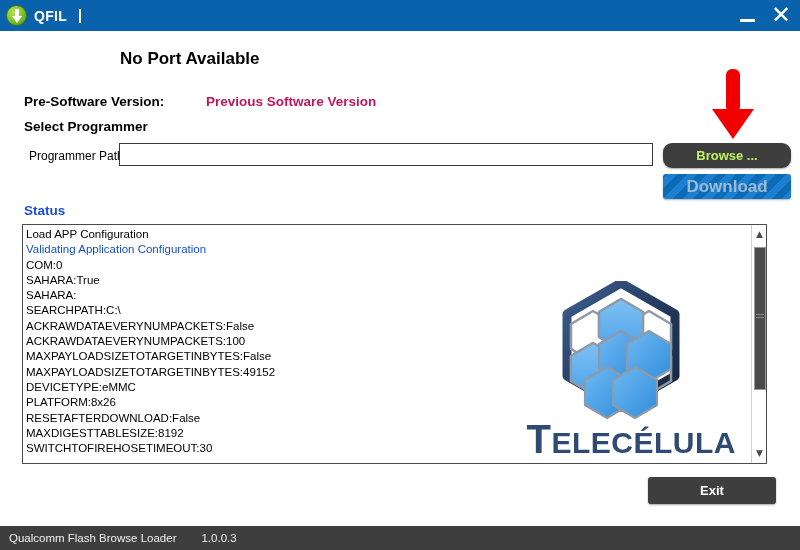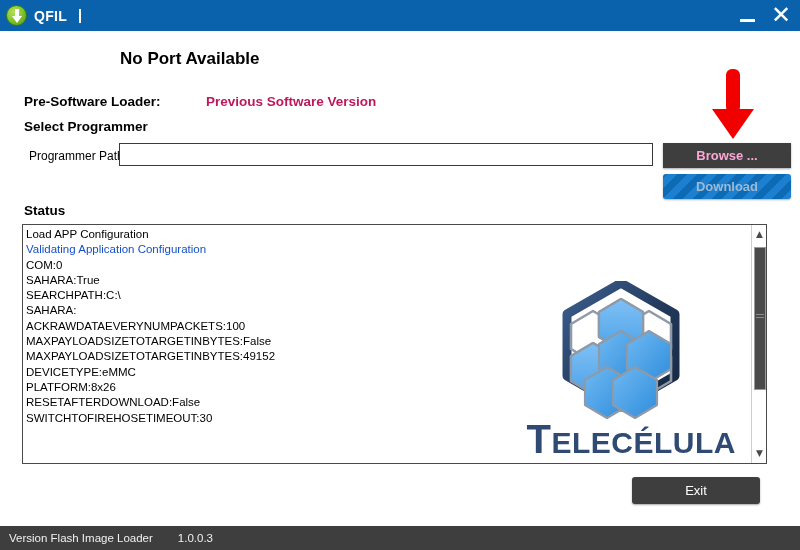--- a/index.html
+++ b/index.html
@@ -175,38 +175,38 @@
   }
 
   
   .btn-browse {
     position: absolute;
     left: 653px; top: 112px;
     width: 128px;
     height: 25px;
     background: #3e3e3e;
     border: none;
-    border-radius: 0;
-    color: #f9a8d4;
+    border-radius: 9px;
+    color: #bef264;
     font-family: "Liberation Sans", sans-serif;
     font-size: 13px;
     font-weight: bold;
     cursor: default;
     box-shadow: 0 1px 2px rgba(0,0,0,0.35);
   }
   .btn-download {
     position: absolute;
     left: 653px; top: 143px;
     width: 128px;
     height: 25px;
     border: none;
     border-radius: 3px;
     color: #9dbad4;
     font-family: "Liberation Sans", sans-serif;
-    font-size: 13px;
+    font-size: 17px;
     font-weight: bold;
     cursor: default;
     background-color: #0d6bb5;
     background-image: repeating-linear-gradient(
       -45deg,
       #1c7fd0 0px, #1c7fd0 7px,
       #0d6bb5 7px, #0d6bb5 14px
     );
     box-shadow: 0 1px 2px rgba(0,0,0,0.3);
   }
@@ -219,21 +219,21 @@
     height: 70px;
     pointer-events: none;
   }
 
   
   .heading-status {
     position: absolute;
     left: 14px; top: 172px;
     font-size: 13.5px;
     font-weight: bold;
-    color: #000000;
+    color: #1d4ed8;
   }
 
   .status-box {
     position: absolute;
     left: 12px; top: 193px;
     width: 745px;
     height: 240px;
     box-sizing: border-box;
     border: 1px solid #4a4a4a;
     background: #ffffff;
@@ -313,30 +313,30 @@
     background:
       linear-gradient(to bottom,
         #8d8d8d 0px, #8d8d8d 1px,
         transparent 1px, transparent 3px,
         #8d8d8d 3px, #8d8d8d 4px,
         transparent 4px);
   }
 
   .btn-exit {
     position: absolute;
-    left: 622px; top: 446px;
+    left: 638px; top: 446px;
     width: 128px;
     height: 27px;
     background: #3e3e3e;
     border: none;
     border-radius: 3px;
     color: #ffffff;
     font-family: "Liberation Sans", sans-serif;
     font-size: 13px;
-    font-weight: normal;
+    font-weight: bold;
     cursor: default;
     box-shadow: 0 1px 2px rgba(0,0,0,0.35);
   }
 
   
   .statusbar {
     position: absolute;
     left: 0; bottom: 0;
     width: 800px;
     height: 24px;
@@ -370,21 +370,21 @@
     <div class="win-controls">
       <div class="win-btn win-min"></div>
       <div class="win-btn win-close">✕</div>
     </div>
   </div>
 
   <div class="content">
 
     <div class="heading-port">No Port Available</div>
 
-    <div class="row-presoft">Pre-Software Loader:</div>
+    <div class="row-presoft">Pre-Software Version:</div>
     <div class="presoft-value">Previous Software Version</div>
 
     <div class="heading-selprog">Select Programmer</div>
 
     <div class="prog-path-label">Programmer Path:</div>
     <input class="prog-path-input" type="text" value="" style="">
 
     <button class="btn-browse">Browse ...</button>
     <button class="btn-download">Download</button>
 
@@ -439,40 +439,42 @@
         <text x="250" y="172" text-anchor="end" font-family="Liberation Sans, sans-serif" font-size="30" font-weight="bold" fill="#2f4a73" letter-spacing="0.5">
           <tspan font-size="40">T</tspan><tspan>ELEC</tspan><tspan>É</tspan><tspan>LULA</tspan>
         </text>
       </svg>
 
       <ul class="log-list">
           <li class="log-line">Load APP Configuration</li>
           <li class="log-line first">Validating Application Configuration</li>
           <li class="log-line">COM:0</li>
           <li class="log-line">SAHARA:True</li>
+          <li class="log-line">SAHARA:</li>
           <li class="log-line">SEARCHPATH:C:\</li>
-          <li class="log-line">SAHARA:</li>
+          <li class="log-line">ACKRAWDATAEVERYNUMPACKETS:False</li>
           <li class="log-line">ACKRAWDATAEVERYNUMPACKETS:100</li>
           <li class="log-line">MAXPAYLOADSIZETOTARGETINBYTES:False</li>
           <li class="log-line">MAXPAYLOADSIZETOTARGETINBYTES:49152</li>
           <li class="log-line">DEVICETYPE:eMMC</li>
           <li class="log-line">PLATFORM:8x26</li>
           <li class="log-line">RESETAFTERDOWNLOAD:False</li>
+          <li class="log-line">MAXDIGESTTABLESIZE:8192</li>
           <li class="log-line">SWITCHTOFIREHOSETIMEOUT:30</li>
         </ul>
 
       <div class="sb">
         <div class="sb-arrow sb-up">▲</div>
         <div class="sb-thumb">
           <div class="sb-grip"></div>
         </div>
         <div class="sb-arrow sb-down">▼</div>
       </div>
     </div>
 
     <button class="btn-exit">Exit</button>
   </div>
 
   <div class="statusbar">
-    <span class="sbar-name">Version Flash Image Loader</span>
+    <span class="sbar-name">Qualcomm Flash Browse Loader</span>
     <span class="sbar-version">1.0.0.3</span>
   </div>
 </div>
 
 </body></html>

